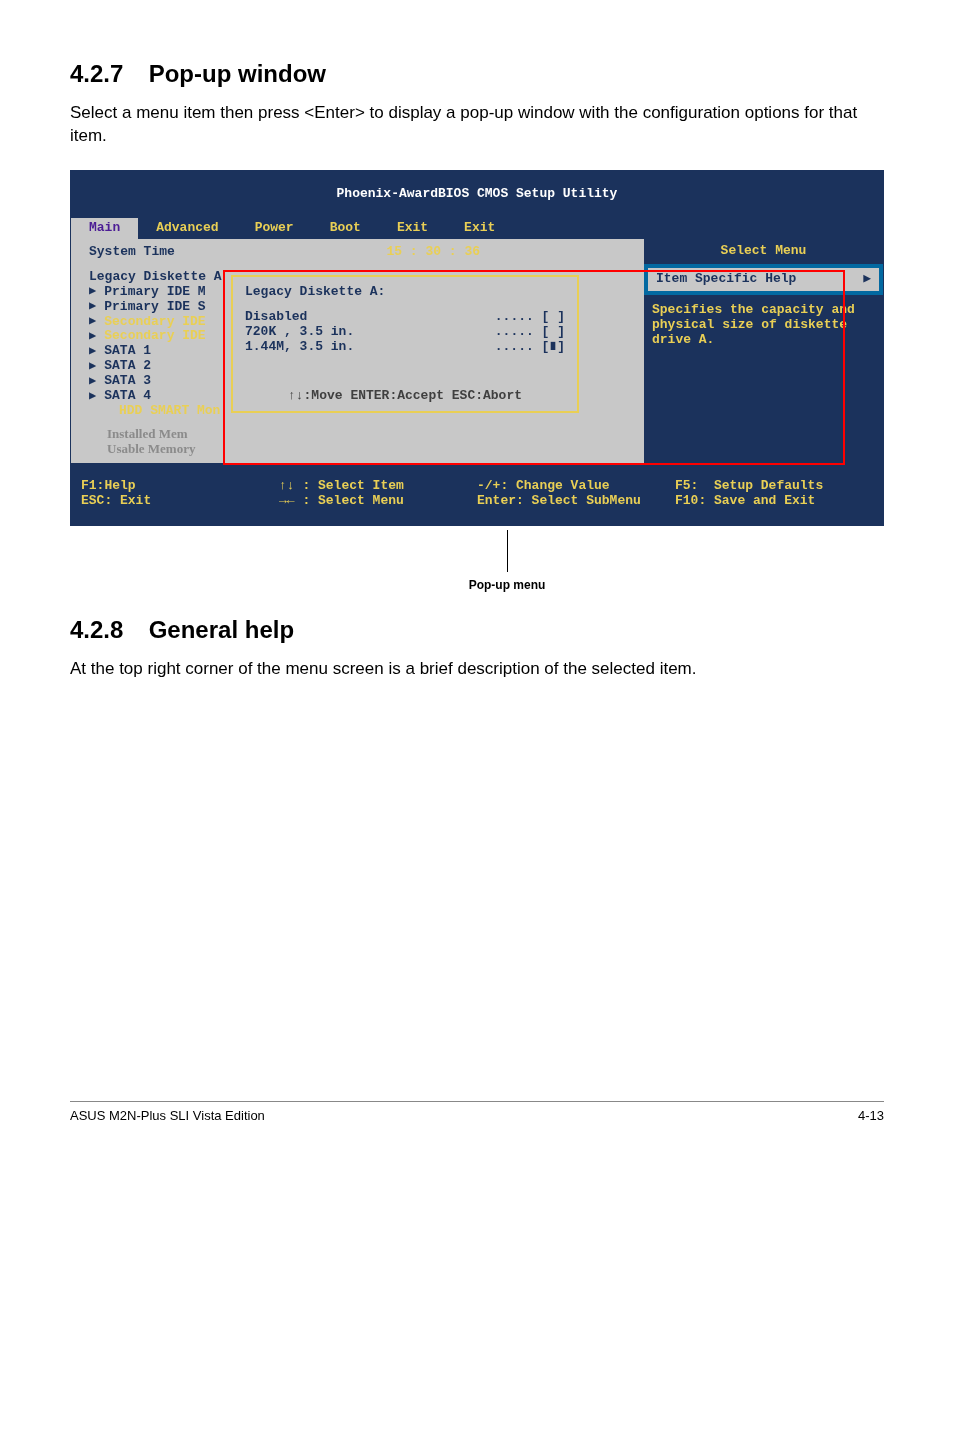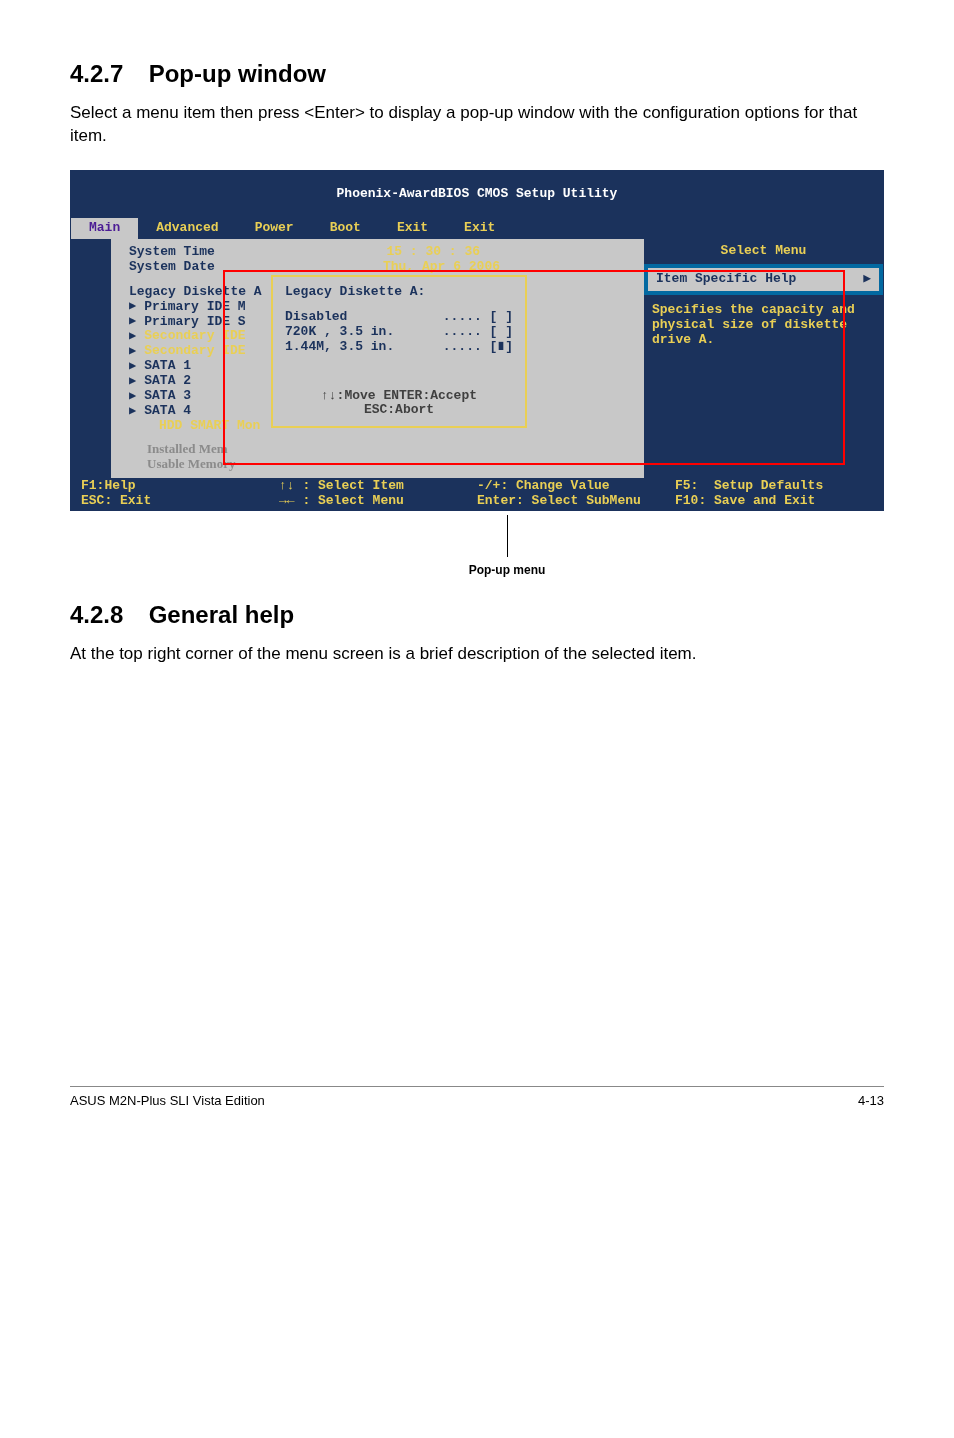--- a/index.html
+++ b/index.html
@@ -39,42 +39,41 @@
       padding: 3px 18px;
       color: #e9cf55;
     }
     .tab.active {
       background: #c8c8c8;
       color: #4c1d95;
     }
     .bios-body {
       display: flex;
       background: #1b325c;
-      padding-left: 40px;
     }
     .main-panel {
       flex: 1;
       background: #c8c8c8;
       color: #1b325c;
       padding: 6px 14px 6px 18px;
       position: relative;
       min-height: 210px;
     }
     .row { display: flex; justify-content: space-between; }
     .value { color: #e9cf55; }
     .submenu { display: flex; align-items: center; gap: 8px; }
     .tri { color: #1b325c; font-size: 12px; }
     .yellow { color: #e9cf55; }
     .gray { color: #8b8b8b; font-family: Liberation Serif, serif; }
 
     .popup {
       position: absolute;
       top: 36px;
       left: 160px;
-      width: 256px;
+      width: 348px;
       background: #c8c8c8;
       border: 2px solid #e9cf55;
       padding: 8px 12px;
       z-index: 5;
     }
     .popup-title { color: #1b325c; margin-bottom: 10px; }
     .popup-opt { display: flex; justify-content: space-between; color: #1b325c; }
     .popup-nav { margin-top: 34px; text-align: center; color: #404040; }
 
     .side-panel {
@@ -111,21 +110,21 @@
       top:-25px;
       width:622px;
       height:195px;
       border:2px solid #ff0000;
       pointer-events:none;
     }
 
     .bios-footer {
       background: #1b325c;
       color: #e9cf55;
-      padding: 1px 10px;
+      padding: 16px 10px;
       display: grid;
       grid-template-columns: 1fr 1fr 1fr 1fr;
     }
     .bios-footer span { white-space: pre; }
 
     .callout-wrap { text-align: center; margin: 4px 0 24px; }
     .callout-line { display:inline-block; border-left: 1px solid #000; height: 42px; }
     .callout-label { font-family: Arial; font-size: 12px; font-weight: bold; margin-top:2px; }
 
     .page-footer {
@@ -159,24 +158,20 @@
     <div class="tab">Exit</div>
     <div class="tab">Exit</div>
   </div>
 
   <div class="bios-body">
     <div class="main-panel">
       <div class="row">
         <span>System Time</span>
         <span class="value" style="margin-right:150px;">15 : 30 : 36</span>
       </div>
-      <div class="row">
-        <span>System Date</span>
-        <span class="value" style="margin-right:130px;">Thu, Apr 6  2006</span>
-      </div>
       <div style="height:10px;"></div>
 
       <div>
         <span>Legacy Diskette A</span>
       </div>
 
       <div class="submenu">
           <span class="tri">▶</span>
           <span>Primary IDE M</span>
         </div>

